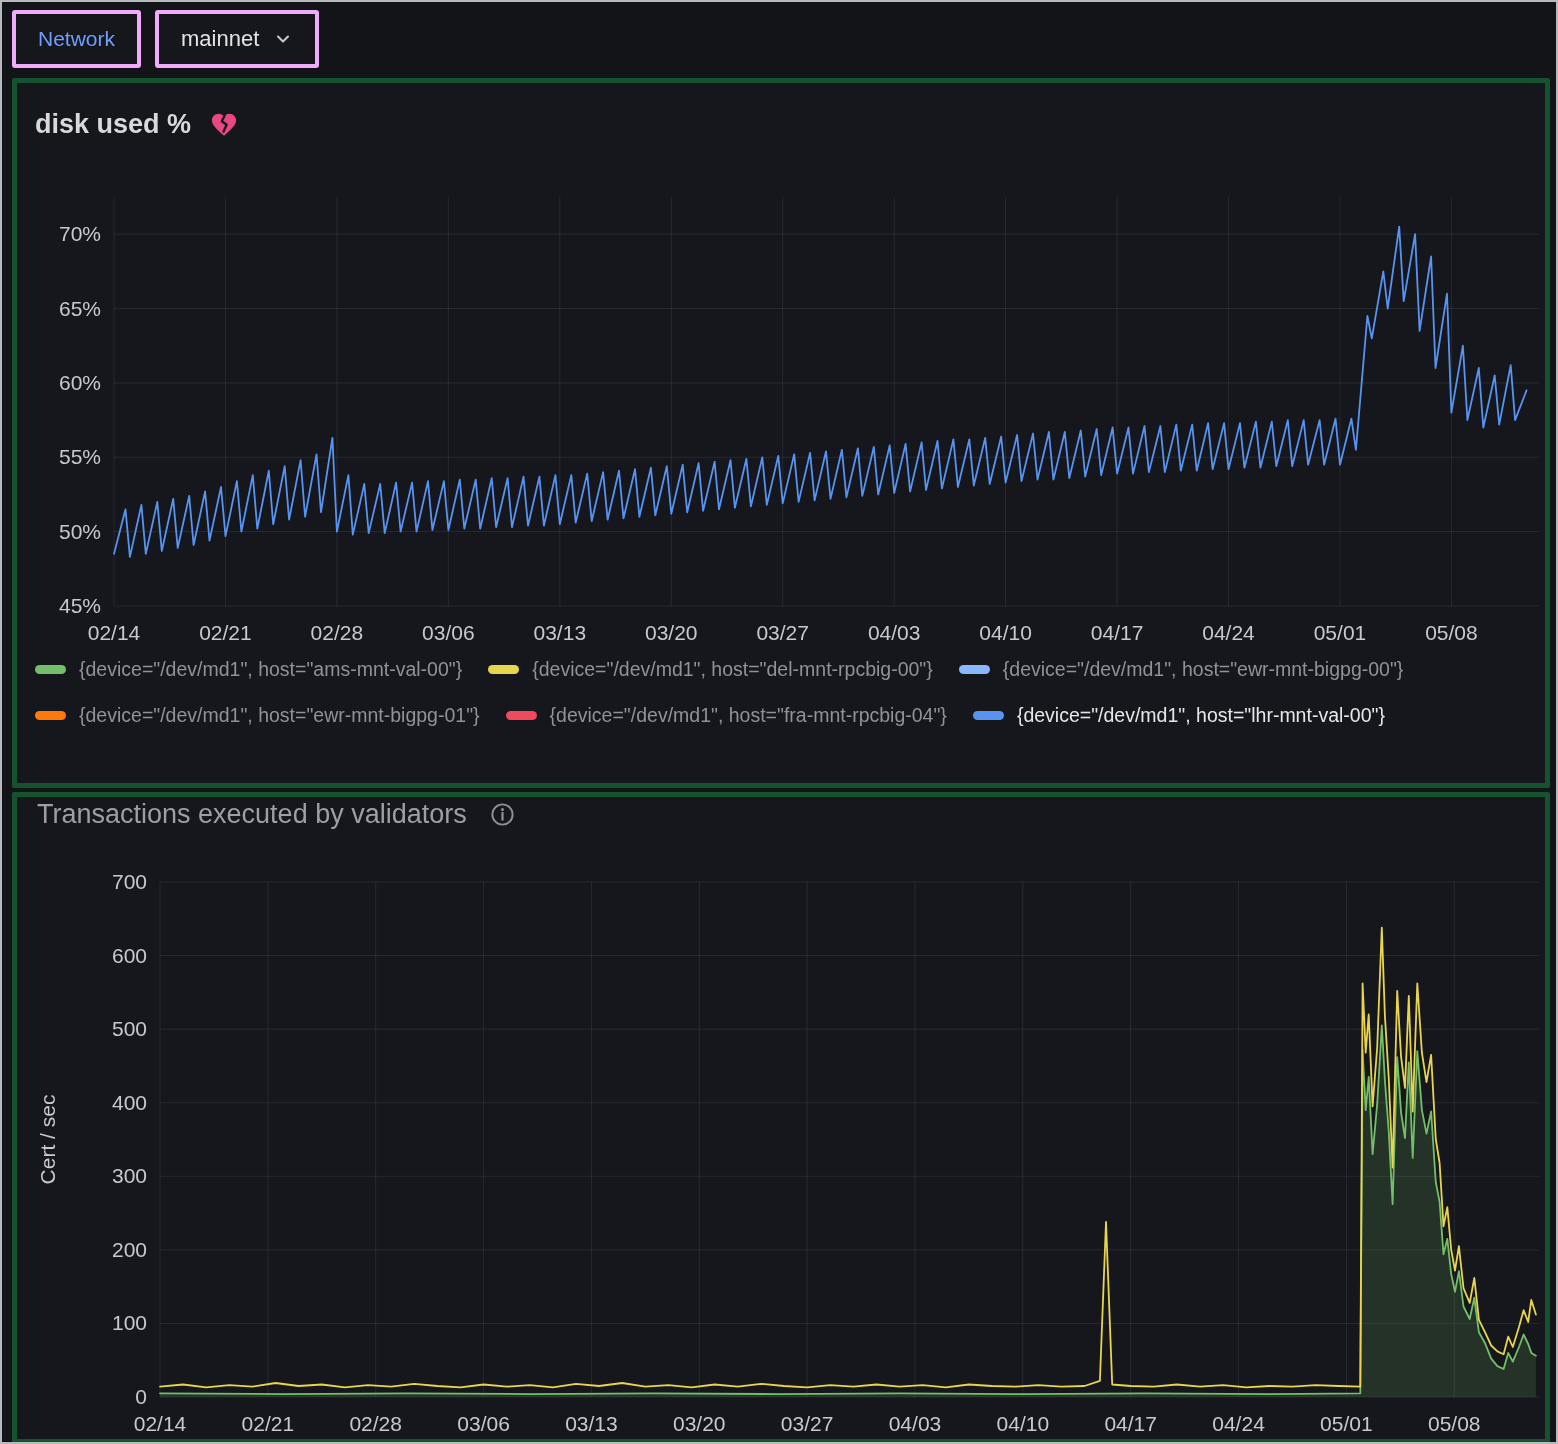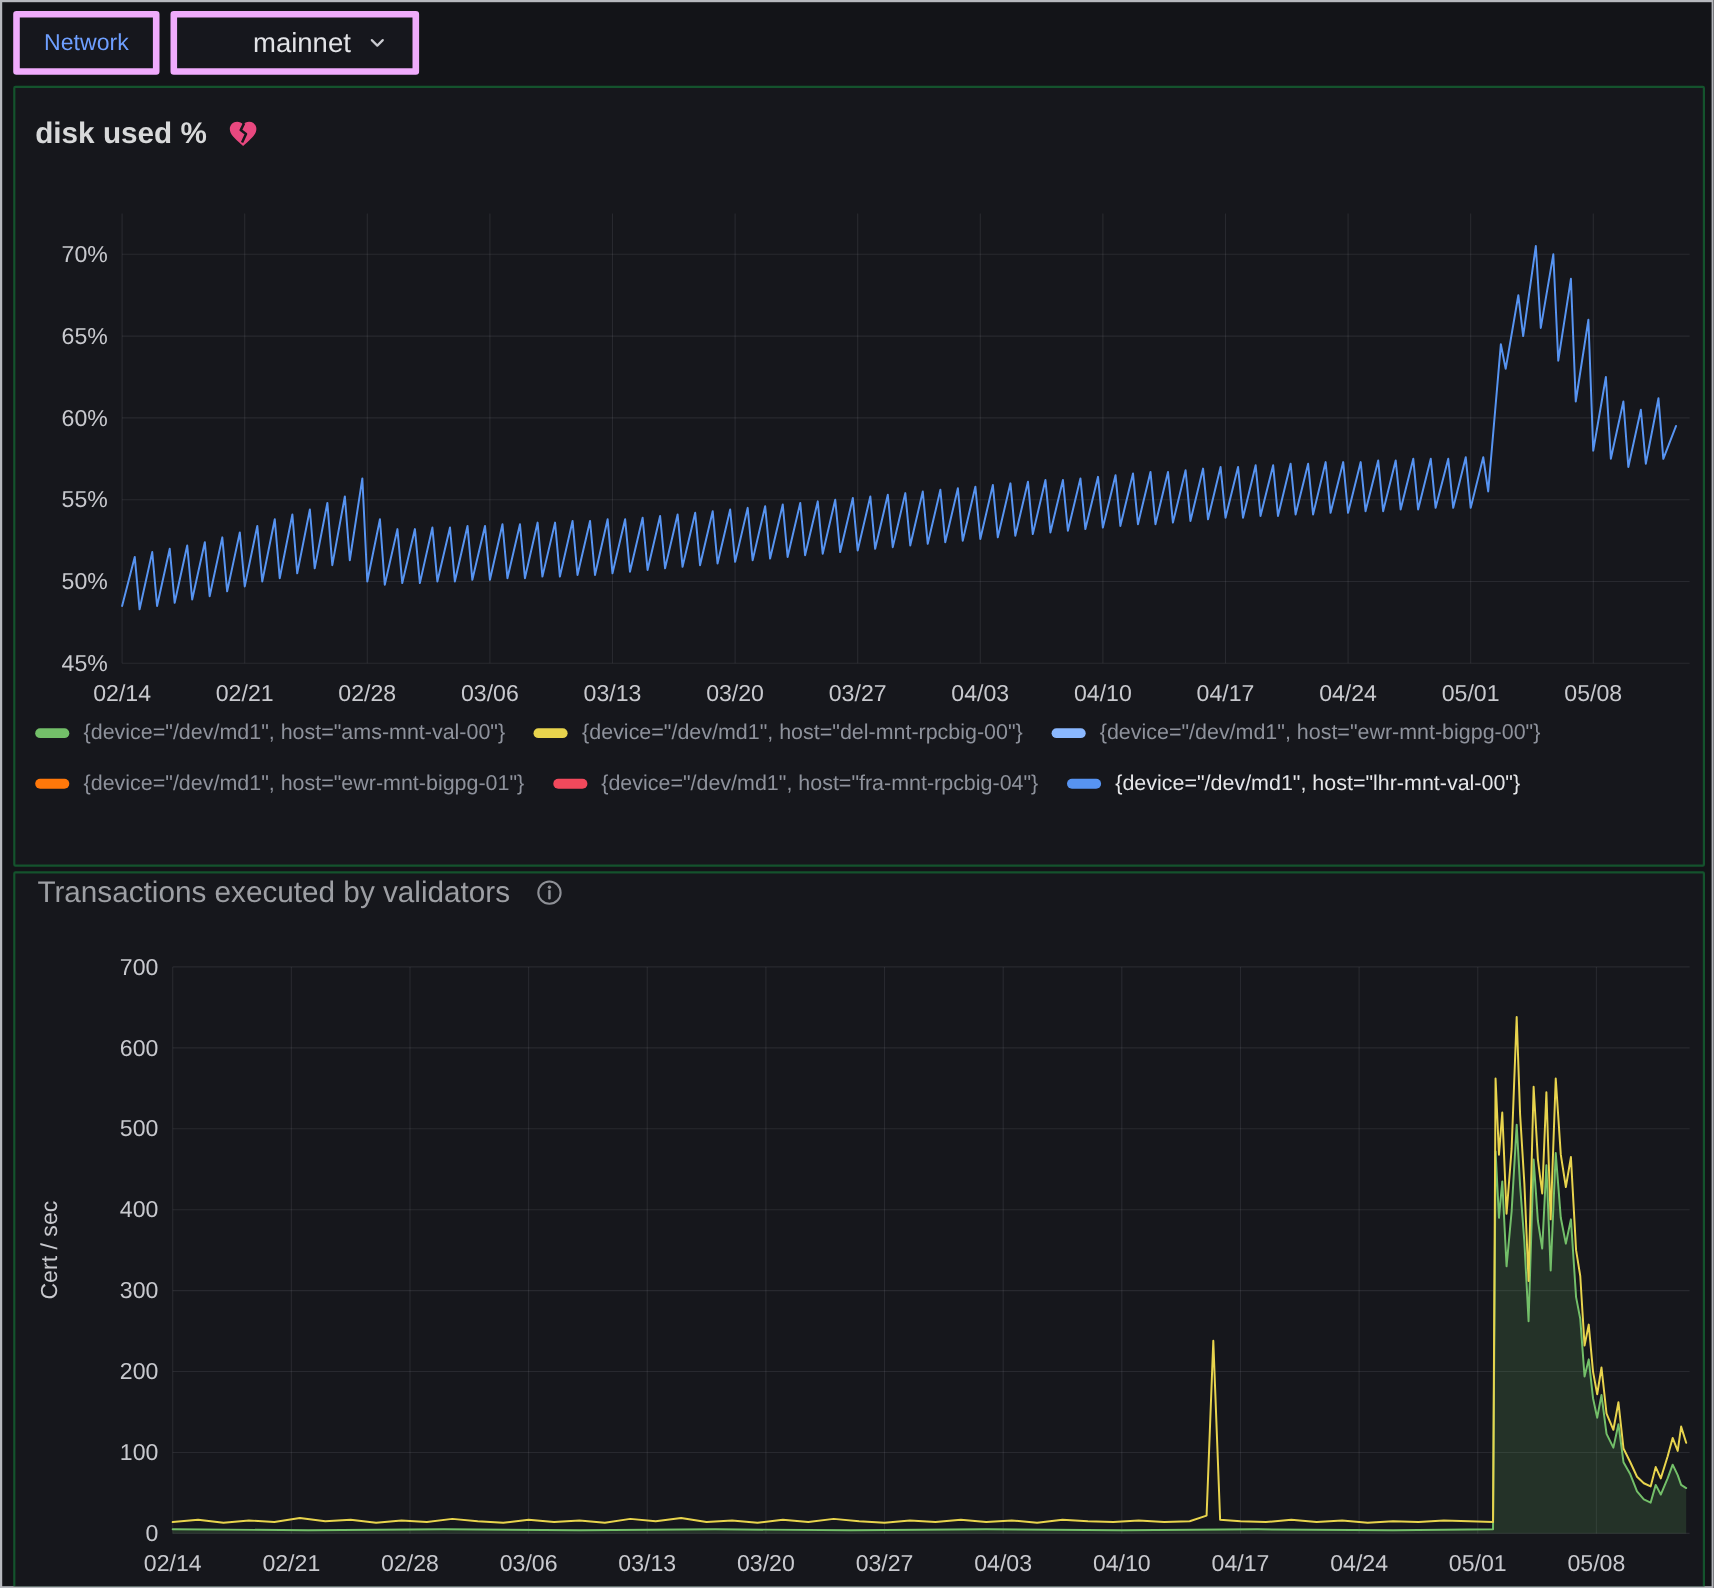--- a/index.html
+++ b/index.html
@@ -6,32 +6,32 @@
   html,body { background:#0b0c0e; }
   body { font-family: "Liberation Sans", sans-serif; }
   .screen{
     position:relative; width:1558px; height:1444px;
     background:#131418; border:2px solid #b7b9be; overflow:hidden;
   }
   
   .var-box{
     position:absolute; top:8px; height:58px;
     display:flex; align-items:center; gap:10px;
-    background:#16171d; border:6px solid #f0abfc; border-radius:3px;
+    background:#16171d; border:4px solid #f0abfc; border-radius:3px;
     padding:0 22px;
   }
   .var-box.label{ left:10px; }
   .var-box.value{ left:153px; }
   .var-label-text{ color:#6e9fff; font-size:21px; font-weight:500; }
-  .var-value-text{ color:#e2e3e7; font-size:25px; font-weight:500;margin-left:47px; }
+  .var-value-text{ color:#e2e3e7; font-size:22px; font-weight:500; }
   .chevron{ display:inline-flex; margin-left:4px; }
   
   .panel{
     position:absolute; left:10px; width:1538px;
-    background:#16171c; border:2px solid #14532d; border-radius:2px;
+    background:#16171c; border:5px solid #14532d; border-radius:2px;
   }
   .panel-disk{ top:76px; height:710px; }
   .panel-tx{ top:790px; height:652px; }
   .panel-header{ position:absolute; display:flex; align-items:center; }
   .panel-disk .panel-header{ left:18px; top:26px; gap:18px; }
   .panel-tx .panel-header{ left:20px; top:2px; gap:22px; }
   .title-disk{ color:#d8d9da; font-size:27px; font-weight:600; }
   .title-tx{ color:#9d9fa4; font-size:27px; font-weight:400; }
   svg text{ font-family:"Liberation Sans", sans-serif; }
   .chart{ position:absolute; left:8px; display:block; }

